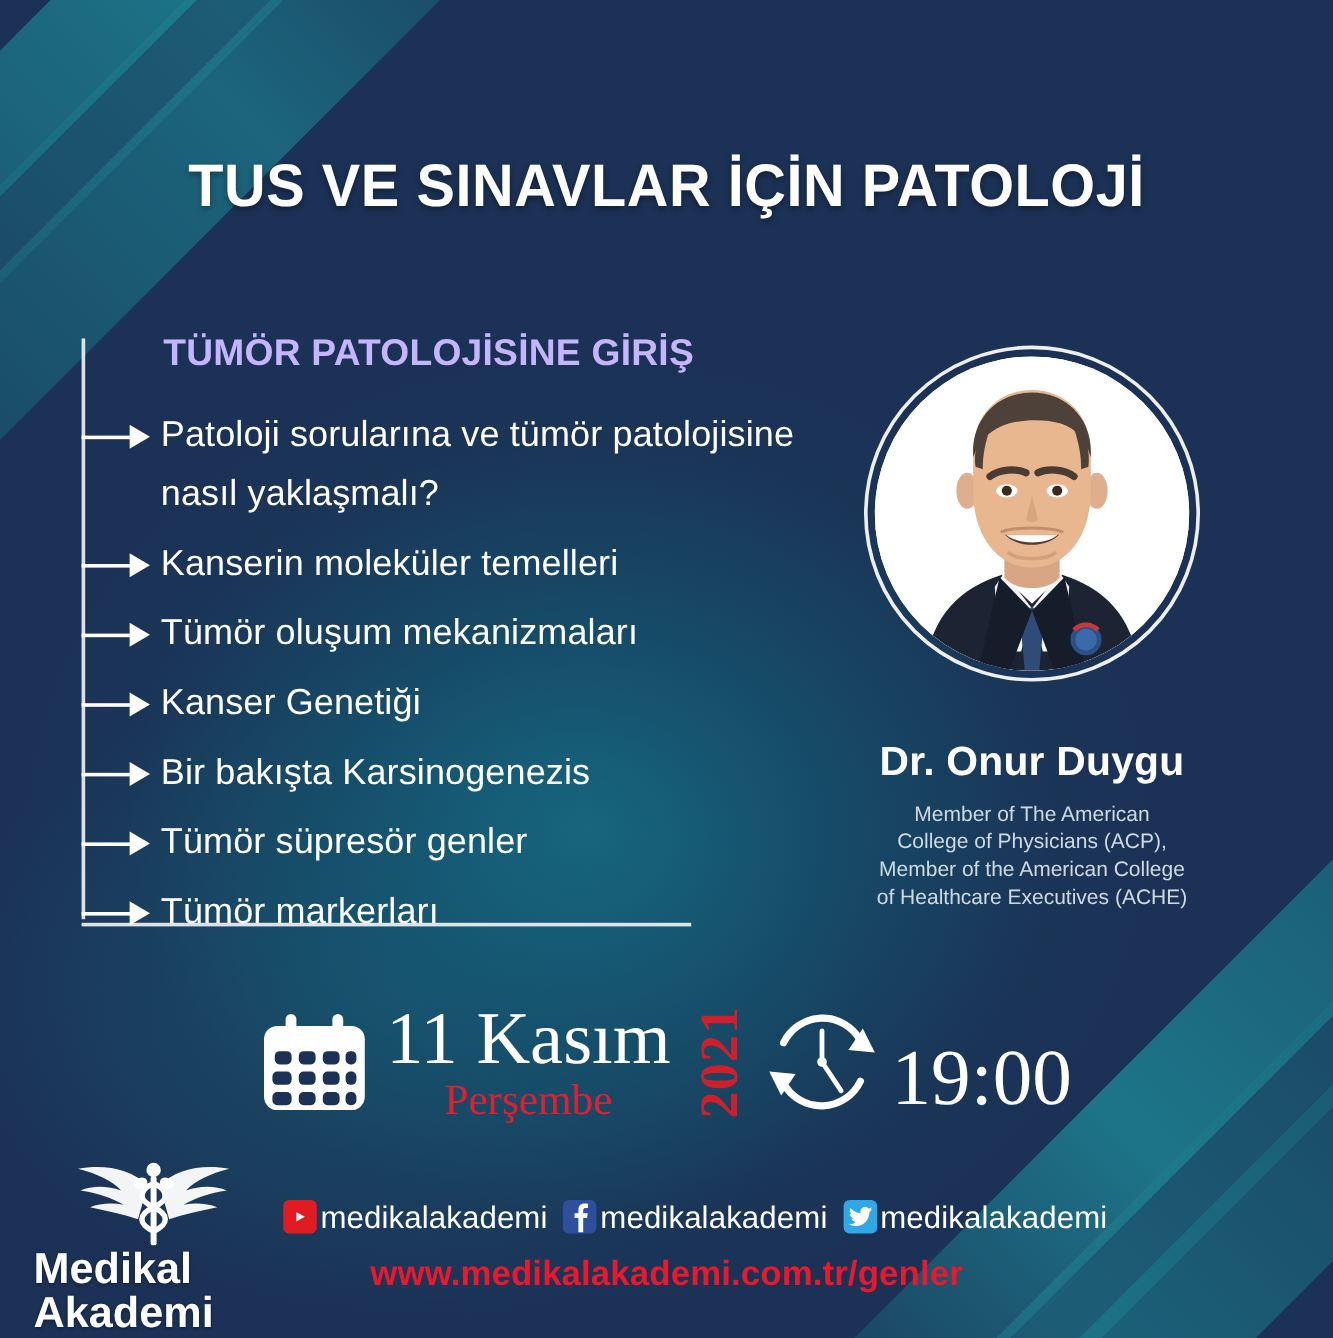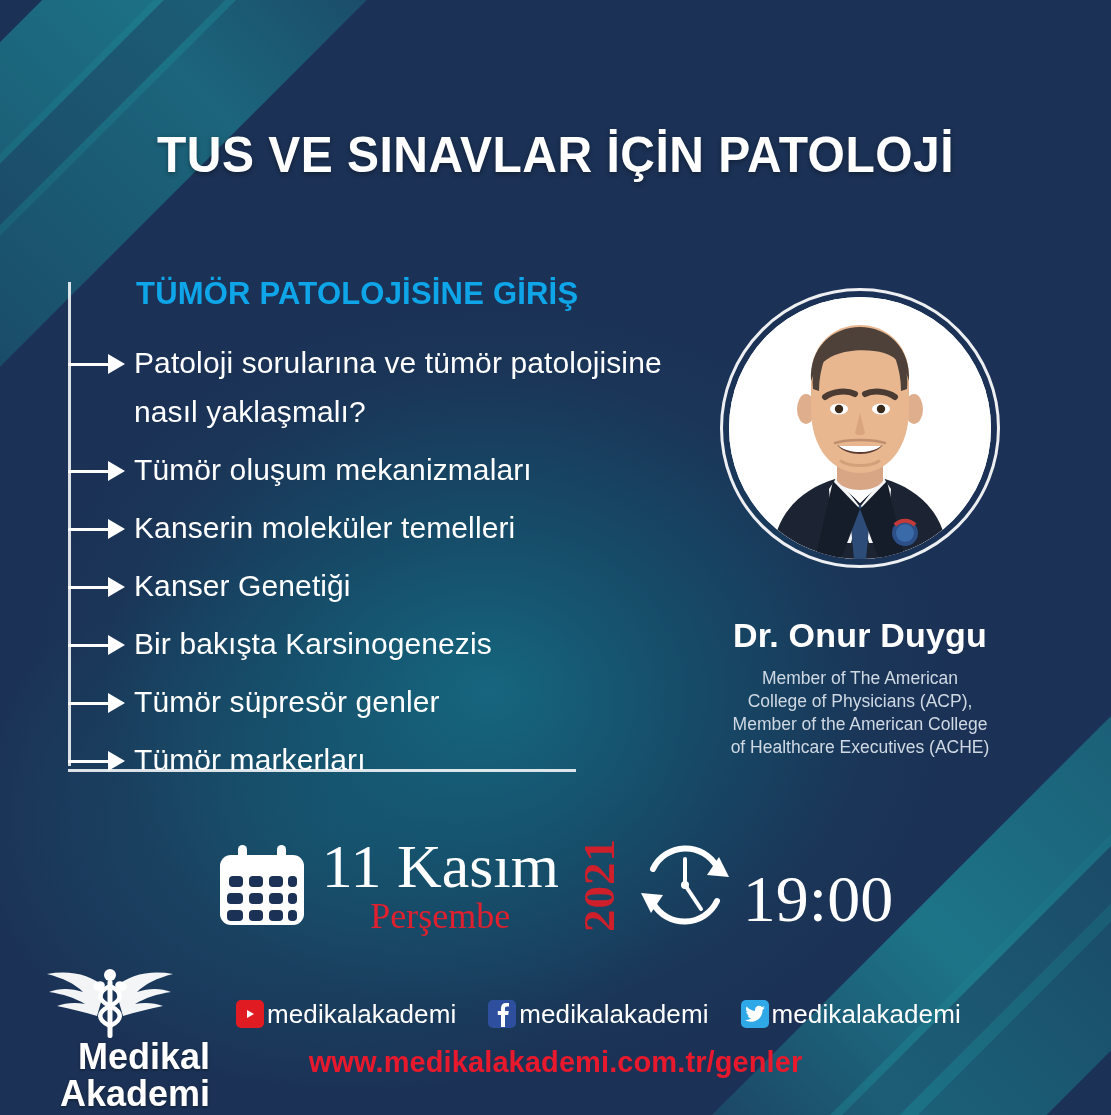--- a/index.html
+++ b/index.html
@@ -68,21 +68,21 @@
   .bracket-v{
     position:absolute;left:0;top:6px;width:3px;height:484px;
     background:rgba(255,255,255,0.85);
   }
   .bracket-h{
     position:absolute;left:0;bottom:0;width:508px;height:3px;
     background:rgba(255,255,255,0.85);
   }
   #agenda-heading{
     position:absolute;left:68px;top:0px;
-    color:#0ea5e9;
+    color:#c4b5fd;
     font-size:31px;font-weight:bold;
     letter-spacing:0.2px;
     white-space:nowrap;
   }
   .bullets{position:absolute;left:0;top:62px;width:620px;}
   .bullet{
     position:relative;
     display:flex;align-items:flex-start;
     margin-bottom:9px;
   }
@@ -188,32 +188,32 @@
     color:#ffffff;
     font-family:"Liberation Serif", serif;
     font-size:66px;
     line-height:66px;
     white-space:nowrap;
     margin-top:28px;
   }
 
   
   #logo{
-    position:absolute;left:10px;top:966px;width:200px;text-align:right;
+    position:absolute;left:28px;top:966px;width:200px;text-align:left;
   }
   #logo-mark{width:150px;height:72px;margin:0 auto;display:block;}
   .logo-line{
     color:#ffffff;font-size:36px;font-weight:bold;line-height:37px;
     text-shadow:0 1px 3px rgba(0,0,0,0.4);
   }
 
   
   #socials{
     position:absolute;left:236px;top:1000px;width:690px;
-    display:flex;align-items:center;gap:32px;
+    display:flex;align-items:center;gap:13px;
   }
   .social{display:flex;align-items:center;}
   .social-icon{width:28px;height:28px;flex:0 0 auto;border-radius:5px;
     display:flex;align-items:center;justify-content:center;margin-right:3px;}
   .social-icon svg{display:block;}
   .social-handle{color:#ffffff;font-size:26px;line-height:28px;letter-spacing:0.1px;}
 
   #website{
     position:absolute;left:0;top:1046px;width:1111px;text-align:center;
     color:#e8192c;font-size:29px;font-weight:bold;letter-spacing:0.1px;
@@ -251,28 +251,28 @@
             <span class="shaft"></span>
             <span class="head"></span>
           </span>
         <span class="bullet-text">Patoloji sorularına ve tümör patolojisine nasıl yaklaşmalı?</span>
       </div>
       <div class="bullet">
         <span class="arrow">
             <span class="shaft"></span>
             <span class="head"></span>
           </span>
+        <span class="bullet-text">Kanserin moleküler temelleri</span>
+      </div>
+      <div class="bullet">
+        <span class="arrow">
+            <span class="shaft"></span>
+            <span class="head"></span>
+          </span>
         <span class="bullet-text">Tümör oluşum mekanizmaları</span>
-      </div>
-      <div class="bullet">
-        <span class="arrow">
-            <span class="shaft"></span>
-            <span class="head"></span>
-          </span>
-        <span class="bullet-text">Kanserin moleküler temelleri</span>
       </div>
       <div class="bullet">
         <span class="arrow">
             <span class="shaft"></span>
             <span class="head"></span>
           </span>
         <span class="bullet-text">Kanser Genetiği</span>
       </div>
       <div class="bullet">
         <span class="arrow">

